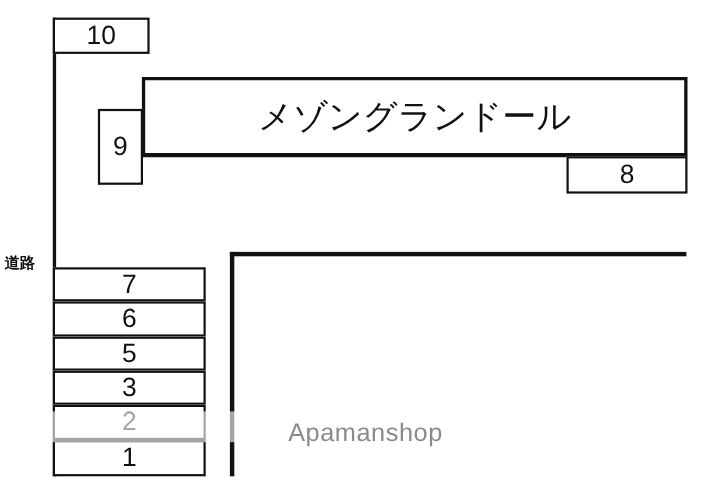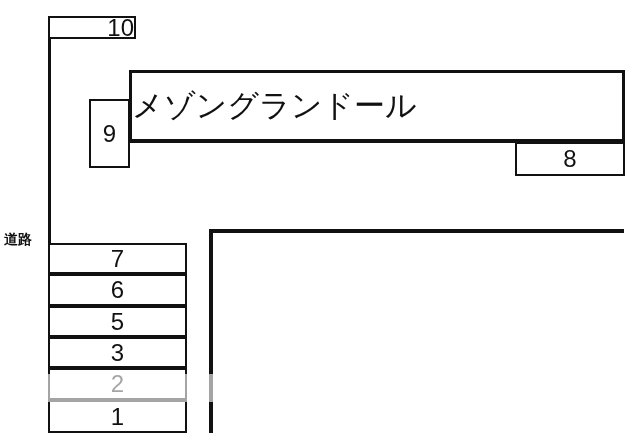--- a/index.html
+++ b/index.html
@@ -23,30 +23,30 @@
     color:var(--line);
     z-index:2;
   }
   .num{font-size:24px;line-height:1;}
   .line{background:var(--line);z-index:1;}
 
   
   .road-line{left:48px;top:16px;width:3px;height:417px;}
 
   
-  .space-10{left:48px;top:16px;width:88px;height:23px;justify-content:flex-end;}
+  .space-10{left:48px;top:16px;width:88px;height:33px;}
   .space-9{left:89px;top:99px;width:41px;height:69px;z-index:3;}
   .space-8{left:515px;top:142px;width:110px;height:34px;z-index:3;}
 
   
   .building{
     left:129px;top:70px;width:496px;height:73px;
     border:3px solid var(--line);border-bottom-width:4px;
     background:var(--background);
-    display:flex;align-items:center;
+    display:flex;align-items:center;justify-content:center;
     z-index:2;
   }
   .building-label{font-size:31px;color:var(--line);white-space:nowrap;}
 
   
   .corner-h{left:209px;top:229px;width:415px;height:4px;}
   .corner-v{left:209px;top:229px;width:4px;height:204px;}
 
   
   .road-label{
@@ -116,14 +116,15 @@
     <span class="num">3</span>
   </div>
   <div class="abs box stack-row row-4">
     <span class="num">2</span>
   </div>
   <div class="abs box stack-row row-5">
     <span class="num">1</span>
   </div>
 
   <div class="abs watermark-band"></div>
+  <div class="abs watermark-label">Apamanshop</div>
 
 </div>
 
 </body></html>

